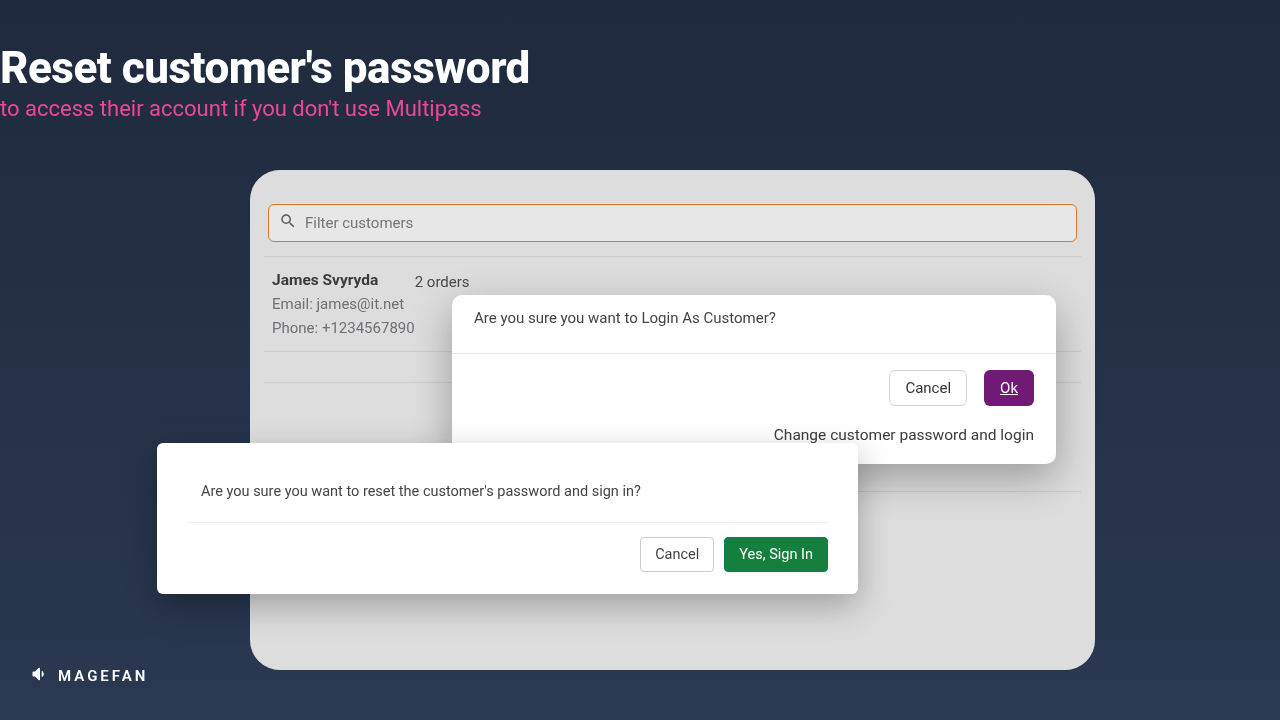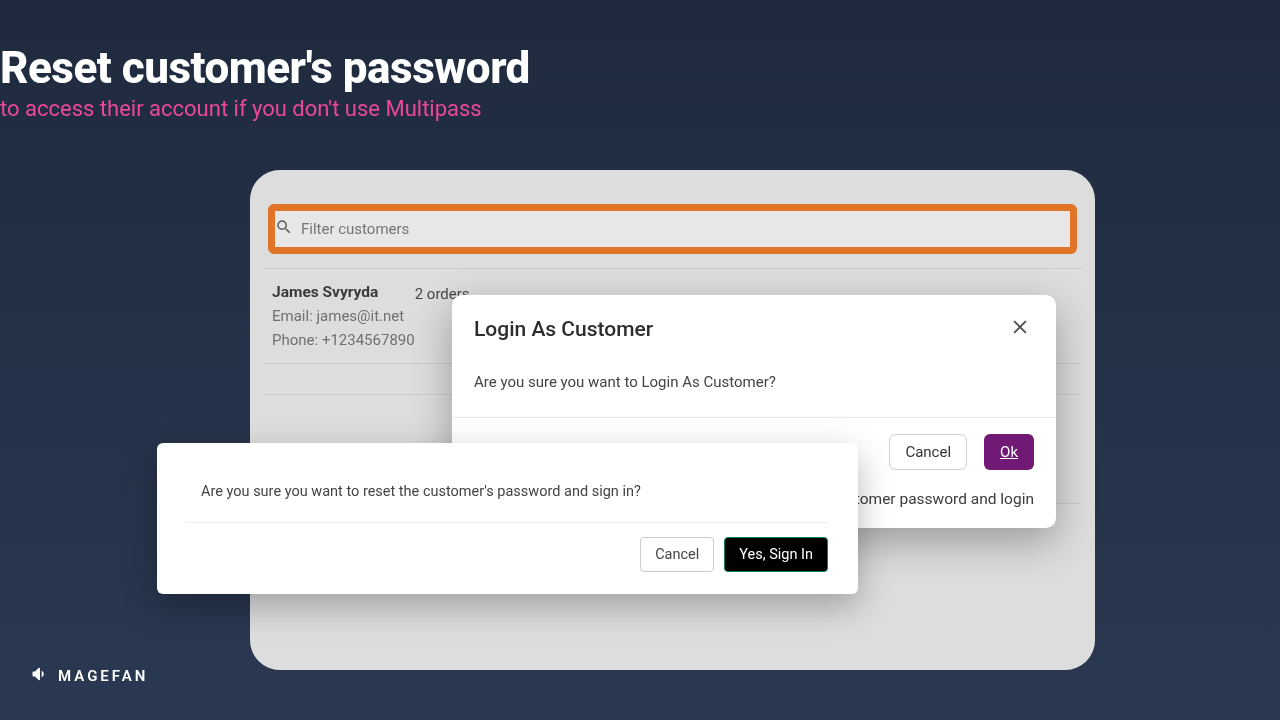--- a/index.html
+++ b/index.html
@@ -24,23 +24,23 @@
   .panel-inner { position: relative; }
   .panel-dim {
     position: absolute; inset: 0;
     background: rgba(120,120,120,0.18);
     border-radius: 30px;
     pointer-events: none;
   }
   .search {
     display: flex; align-items: center;
     background: #fff;
-    border: 7px solid #f97316;
+    border: 1px solid #f97316;
     border-radius: 6px;
-    padding: 7px 0;
+    padding: 7px 10px;
     margin: 14px 4px 0 4px;
   }
   .search svg { width: 18px; height: 18px; fill: #555; flex-shrink: 0; }
   .search input {
     border: none; outline: none; font-size: 15px;
     margin-left: 8px; flex: 1; background: transparent; color: #444;
   }
   .list { margin-top: 14px; }
   .row {
     border-top: 1px solid #dedfe1;
@@ -104,21 +104,21 @@
     padding: 30px 30px 22px 30px;
   }
   .modal-reset .msg { font-size: 14.5px; color: #444; padding: 10px 14px 0 14px; }
   .modal-reset .divider { height: 1px; background: #eceef0; margin: 22px 0 14px 0; }
   .modal-reset .actions { display: flex; justify-content: flex-end; gap: 10px; }
   .modal-reset .btn-secondary2 {
     background: #fff; border: 1px solid #c8ccd0; color: #444;
     border-radius: 4px; font-size: 14.5px; padding: 8px 14px; cursor: pointer;
   }
   .modal-reset .btn-primary2 {
-    background: #000000; color: #fff; border: 1px solid #008061;
+    background: #15803d; color: #fff; border: 1px solid #008061;
     border-radius: 4px; font-size: 14.5px; padding: 8px 14px; cursor: pointer;
   }
 
   .brand {
     position: absolute; left: 30px; bottom: 32px;
     display: flex; align-items: center; color: #fff;
     font-size: 15px; letter-spacing: 3px; font-weight: 600;
   }
   .brand svg { width: 20px; height: 20px; fill: #fff; margin-right: 8px; }
 </style>
@@ -167,31 +167,20 @@
             </svg>
         </span>
         <span>facebook</span>
       </div>
     </div>
   </div>
   <div class="panel-dim"></div>
 </div>
 
 <div class="modal-login">
-  <div class="head">
-    <h3>Login As Customer</h3>
-    <div class="close">
-      <span>
-        <svg viewBox="0 0 24 24" fill="none">
-            <line x1="5" y1="5" x2="19" y2="19"></line>
-            <line x1="19" y1="5" x2="5" y2="19"></line>
-          </svg>
-      </span>
-    </div>
-  </div>
   <div class="body">Are you sure you want to Login As Customer?</div>
   <div class="footer">
     <button class="btn btn-secondary">Cancel</button>
     <button class="btn btn-primary">Ok</button>
   </div>
   <div class="sublink">Change customer password and login</div>
 </div>
 
 <div class="modal-reset">
   <div class="msg">Are you sure you want to reset the customer's password and sign in?</div>

